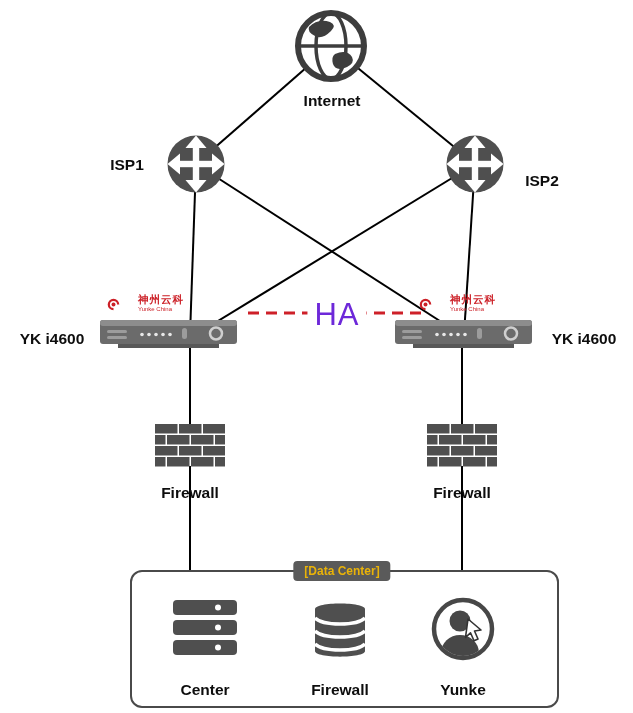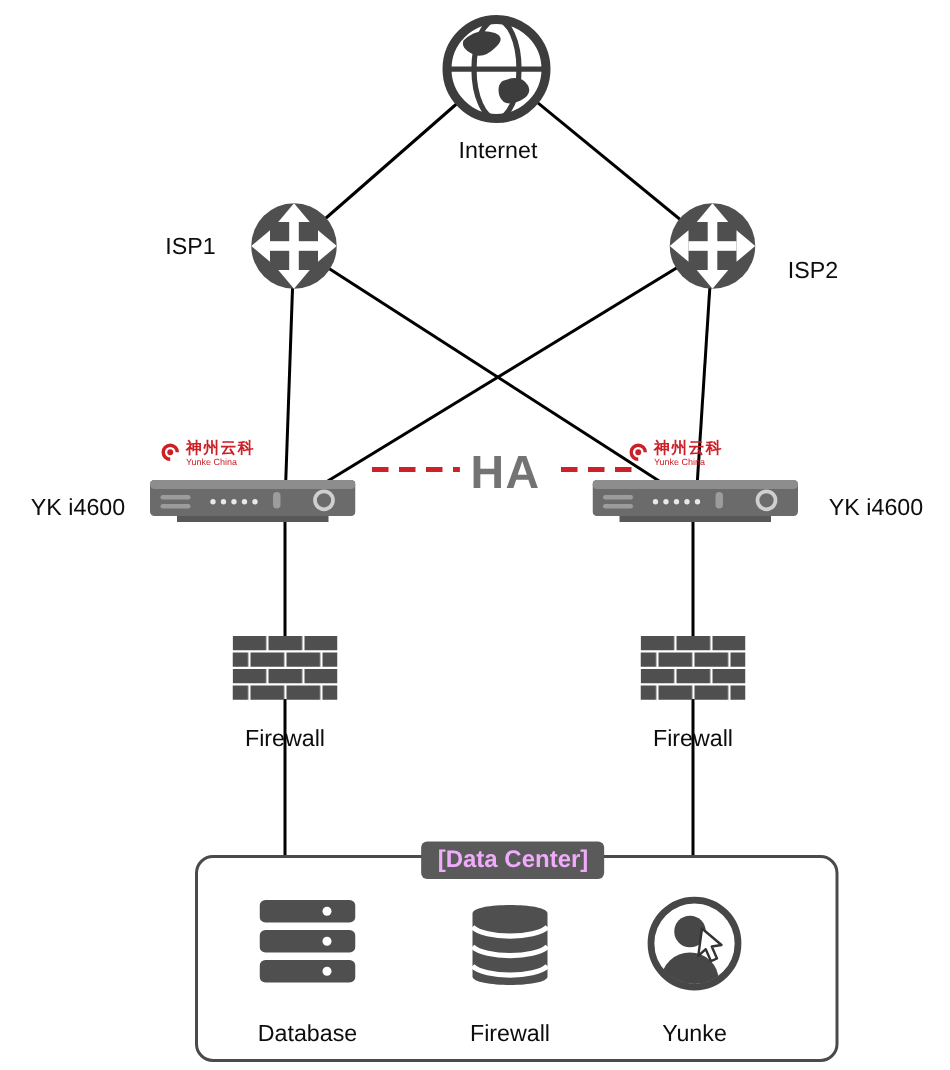--- a/index.html
+++ b/index.html
@@ -1,23 +1,23 @@
 <!DOCTYPE html>
 <html><head>
 <meta charset="utf-8">
 <style>
   html,body{margin:0;padding:0;background:#fff}
   .canvas{position:relative;width:633px;height:713px;background:#fff;font-family:"Liberation Sans",sans-serif;overflow:hidden}
   .wires{position:absolute;left:0;top:0;z-index:0}
   .node{position:absolute;z-index:2;line-height:0}
-  .label{position:absolute;z-index:3;transform:translateX(-50%);font-weight:normal;font-size:15.5px;color:#0d0d0d;white-space:nowrap;line-height:1.1}
-  .ha-label{position:absolute;z-index:3;transform:translateX(-50%);font-weight:bold;font-size:31px;color:#737373;background:#fff;padding:0 7px;line-height:1.05;letter-spacing:1px}
+  .label{position:absolute;z-index:3;transform:translateX(-50%);font-weight:bold;font-size:15.5px;color:#0d0d0d;white-space:nowrap;line-height:1.1}
+  .ha-label{position:absolute;z-index:3;transform:translateX(-50%);font-weight:normal;font-size:31px;color:#6d28d9;background:#fff;padding:0 7px;line-height:1.05;letter-spacing:1px}
   .dc-box{position:absolute;z-index:1;width:425px;height:134px;border:2.5px solid #4a4a4a;border-radius:12px;background:#fff}
-  .dc-badge{position:absolute;z-index:3;transform:translateX(-50%);background:#5a5a5a;color:#f0abfc;font-size:16px;font-weight:bold;padding:3px 11px;border-radius:4px;white-space:nowrap;line-height:1.2}
-  .logo{position:absolute;z-index:3;display:flex;align-items:flex-start;gap:3px}
+  .dc-badge{position:absolute;z-index:3;transform:translateX(-50%);background:#5a5a5a;color:#eab308;font-size:12px;font-weight:bold;padding:3px 11px;border-radius:4px;white-space:nowrap;line-height:1.2}
+  .logo{position:absolute;z-index:3;display:flex;align-items:flex-end;gap:17px}
   .logo-text{display:flex;flex-direction:column;line-height:1}
   .logo-cn{color:#cc2027;font-size:10.5px;font-weight:bold;letter-spacing:1px;white-space:nowrap}
   .logo-en{color:#cc2027;font-size:6px;margin-top:1px;white-space:nowrap}
 </style>
 </head>
 <body>
 
 <div class="canvas">
 
   <svg class="wires" width="633" height="713" viewBox="0 0 633 713">
@@ -179,21 +179,21 @@
         <rect x="0" y="20" width="64" height="15" rx="4"></rect>
         <rect x="0" y="40" width="64" height="15" rx="4"></rect>
       </g>
       <g fill="#fff">
         <circle cx="45" cy="7.5" r="3"></circle>
         <circle cx="45" cy="27.5" r="3"></circle>
         <circle cx="45" cy="47.5" r="3"></circle>
       </g>
     </svg>
   </div>
-  <div class="label" style="left:205px;top:681px">Database</div>
+  <div class="label" style="left:205px;top:681px">Center</div>
 
   <div class="node" style="left:312px;top:599px">
     <svg width="56" height="62" viewBox="0 0 56 62">
       <path d="M3 10 C3 2.5 53 2.5 53 10 L53 52 C53 59.5 3 59.5 3 52 Z" fill="#4f4f4f"></path>
       <path d="M3 19 C11 27 45 27 53 19" stroke="#fff" stroke-width="3.5" fill="none"></path>
       <path d="M3 32 C11 40 45 40 53 32" stroke="#fff" stroke-width="3.5" fill="none"></path>
       <path d="M3 45 C11 53 45 53 53 45" stroke="#fff" stroke-width="3.5" fill="none"></path>
     </svg>
   </div>
   <div class="label" style="left:340px;top:681px">Firewall</div>

